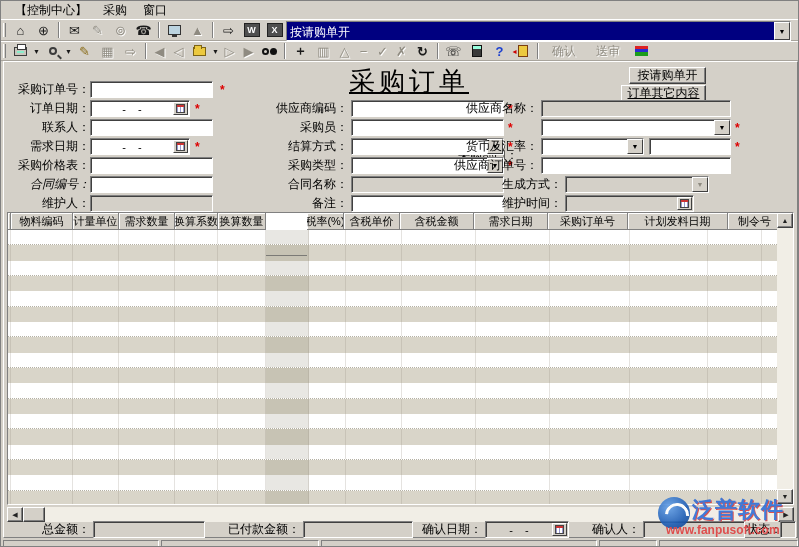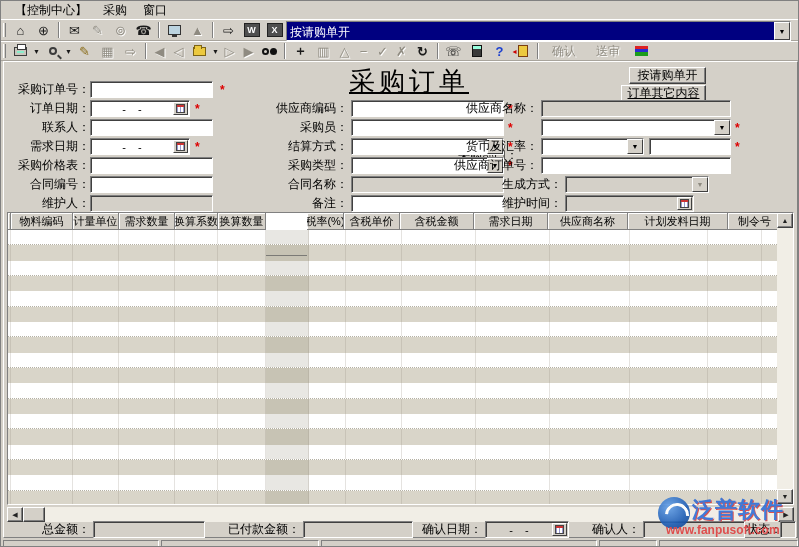--- a/index.html
+++ b/index.html
@@ -263,21 +263,21 @@
     <div class="fin" style="left:86px; top:95px; width:123px;"></div>
     <div class="flabel" style="left:244px; top:95px; width:100px;">采购类型：</div>
     <div class="fin ddwrap" style="left:347px; top:95px; width:153px;">
       <span class="ddtext"></span>
       <span class="ddbtn">▼</span>
     </div>
     <span class="req" style="left:504px; top:95px;">*</span>
     <div class="flabel" style="left:434px; top:95px; width:100px;">供应商订单号：</div>
     <div class="fin" style="left:537px; top:95px; width:190px;"></div>
 
-    <div class="flabel" style="left:6px; top:114px; width:80px;">合同编号：</div>
+    <div class="flabel" style="left:6px; top:114px; width:80px;font-style:italic;">合同编号：</div>
     <div class="fin" style="left:86px; top:114px; width:123px;"></div>
     <div class="flabel" style="left:244px; top:114px; width:100px;">合同名称：</div>
     <div class="fin ro" style="left:347px; top:114px; width:153px;"></div>
     <div class="flabel" style="left:458px; top:114px; width:100px;">生成方式：</div>
     <div class="fin ro ddwrap" style="left:561px; top:114px; width:144px;">
       <span class="ddtext"></span>
       <span class="ddbtn dis">▼</span>
     </div>
 
     <div class="flabel" style="left:6px; top:133px; width:80px;">维护人：</div>
@@ -298,21 +298,21 @@
           <div class="gh" style="width: 62px;">物料编码</div>
           <div class="gh" style="width: 46px; text-align: center;">计量单位</div>
           <div class="gh" style="width: 56px;">需求数量</div>
           <div class="gh" style="width: 43px;">换算系数</div>
           <div class="gh" style="width: 48px;">换算数量</div>
           <div class="gh" style="width: 41px; margin-top: 42px;">单位</div>
           <div class="gh" style="width: 37px;">税率(%)</div>
           <div class="gh" style="width: 56px;">含税单价</div>
           <div class="gh" style="width: 74px;">含税金额</div>
           <div class="gh" style="width: 74px;">需求日期</div>
-          <div class="gh" style="width: 80px;">供应商名称</div>
+          <div class="gh" style="width: 80px;">采购订单号</div>
           <div class="gh" style="width: 100px;">计划发料日期</div>
           <div class="gh" style="width: 54px;">制令号</div>
           <div class="gh" style="width: 15px; flex: 1 1 0%;"></div>
         </div>
       <div id="gbody">
           <div class="gr w">
             <div class="gc" style="width: 3px;"></div>
             <div class="gc" style="width: 62px;"></div>
             <div class="gc" style="width: 46px;"></div>
             <div class="gc" style="width: 56px;"></div>

